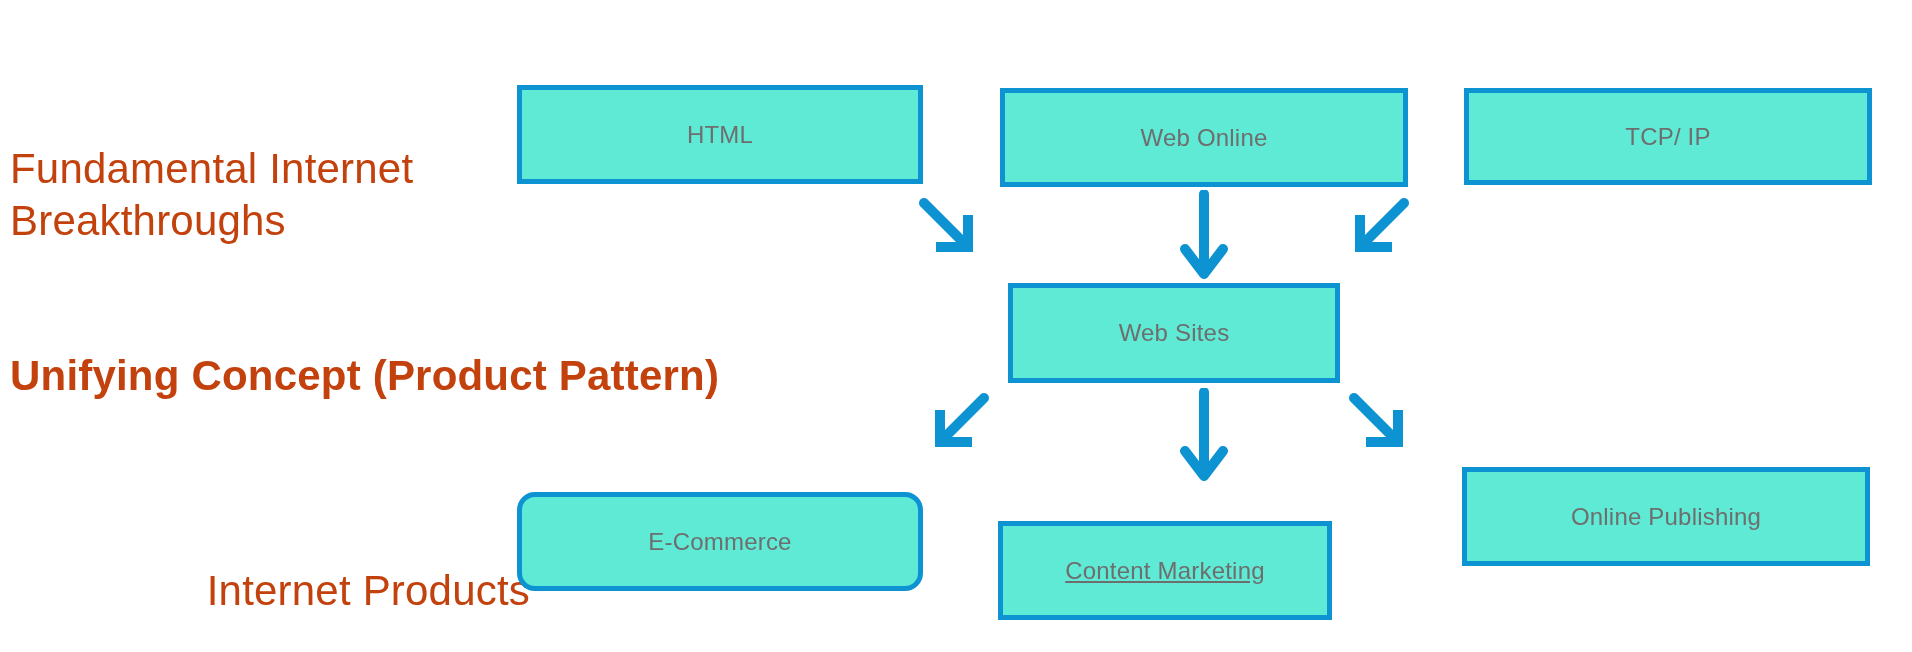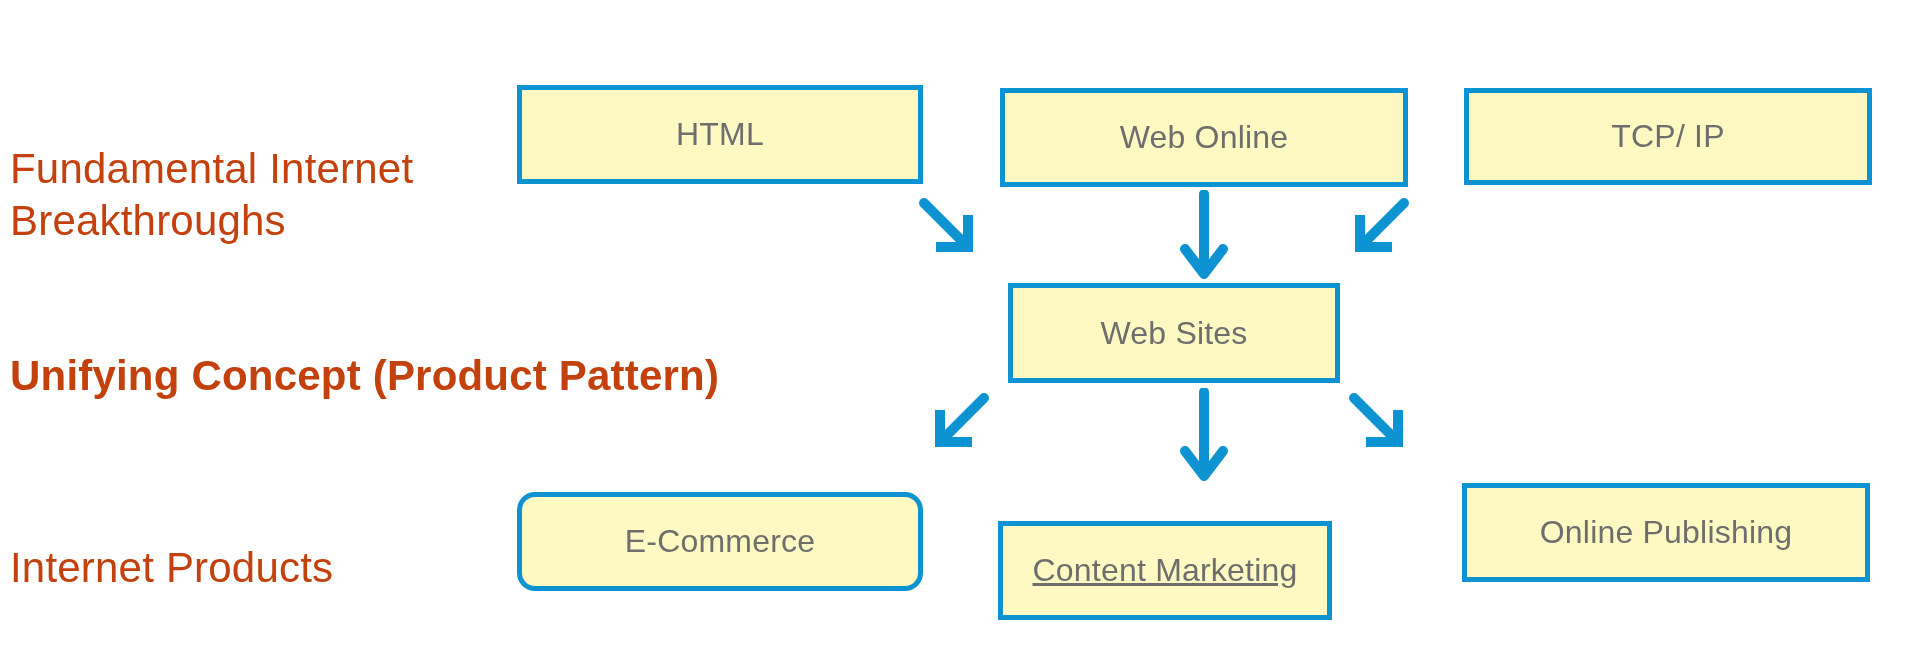--- a/index.html
+++ b/index.html
@@ -25,49 +25,49 @@
     font-family: "Liberation Sans", sans-serif;
     font-weight: 400;
     font-size: 42px;
     line-height: 52px;
     letter-spacing: 0.2px;
     white-space: pre-line;
     margin-top: 25px;
   }
   #label-row-0 { left: 10px; top: 118px; width: 520px; }
   #label-row-1 { left: 10px; top: 325px; width: 800px; font-weight: bold; }
-  #label-row-2 { left: 10px; top: 517px; width: 520px; }
+  #label-row-2 { left: 10px; top: 540px; width: 520px; text-align: right; }
 
   
   .node-box {
     position: absolute;
     box-sizing: border-box;
     border: 5px solid #0d92d2;
-    background: #fef9c3;
+    background: #5eead4;
     display: flex;
     align-items: center;
     justify-content: center;
     color: #6e6e6e;
     font-family: "Liberation Sans", sans-serif;
     font-weight: 400;
-    font-size: 32px;
+    font-size: 24px;
     letter-spacing: 0.2px;
     text-align: center;
   }
 
   
   #box-html          { left: 517px;  top: 85px;  width: 406px; height: 99px; }
   #box-web-browser   { left: 1000px; top: 88px;  width: 408px; height: 99px; }
   #box-tcp-ip        { left: 1464px; top: 88px;  width: 408px; height: 97px; }
   
   #box-web-sites     { left: 1008px; top: 283px; width: 332px; height: 100px; }
   
   #box-ecommerce     { left: 517px;  top: 492px; width: 406px; height: 99px; border-radius: 18px; }
   #box-content-mkt   { left: 998px;  top: 521px; width: 334px; height: 99px; text-decoration: underline; }
-  #box-online-pub    { left: 1462px; top: 483px; width: 408px; height: 99px; }
+  #box-online-pub    { left: 1462px; top: 467px; width: 408px; height: 99px; }
 
   
   .arrow {
     position: absolute;
   }
   .arrow svg { display: block; }
 
   #arrow-html-to-websites      { left: 918px;  top: 197px; }
   #arrow-browser-to-websites   { left: 1178px; top: 190px; }
   #arrow-tcp-to-websites       { left: 1348px; top: 197px; }

